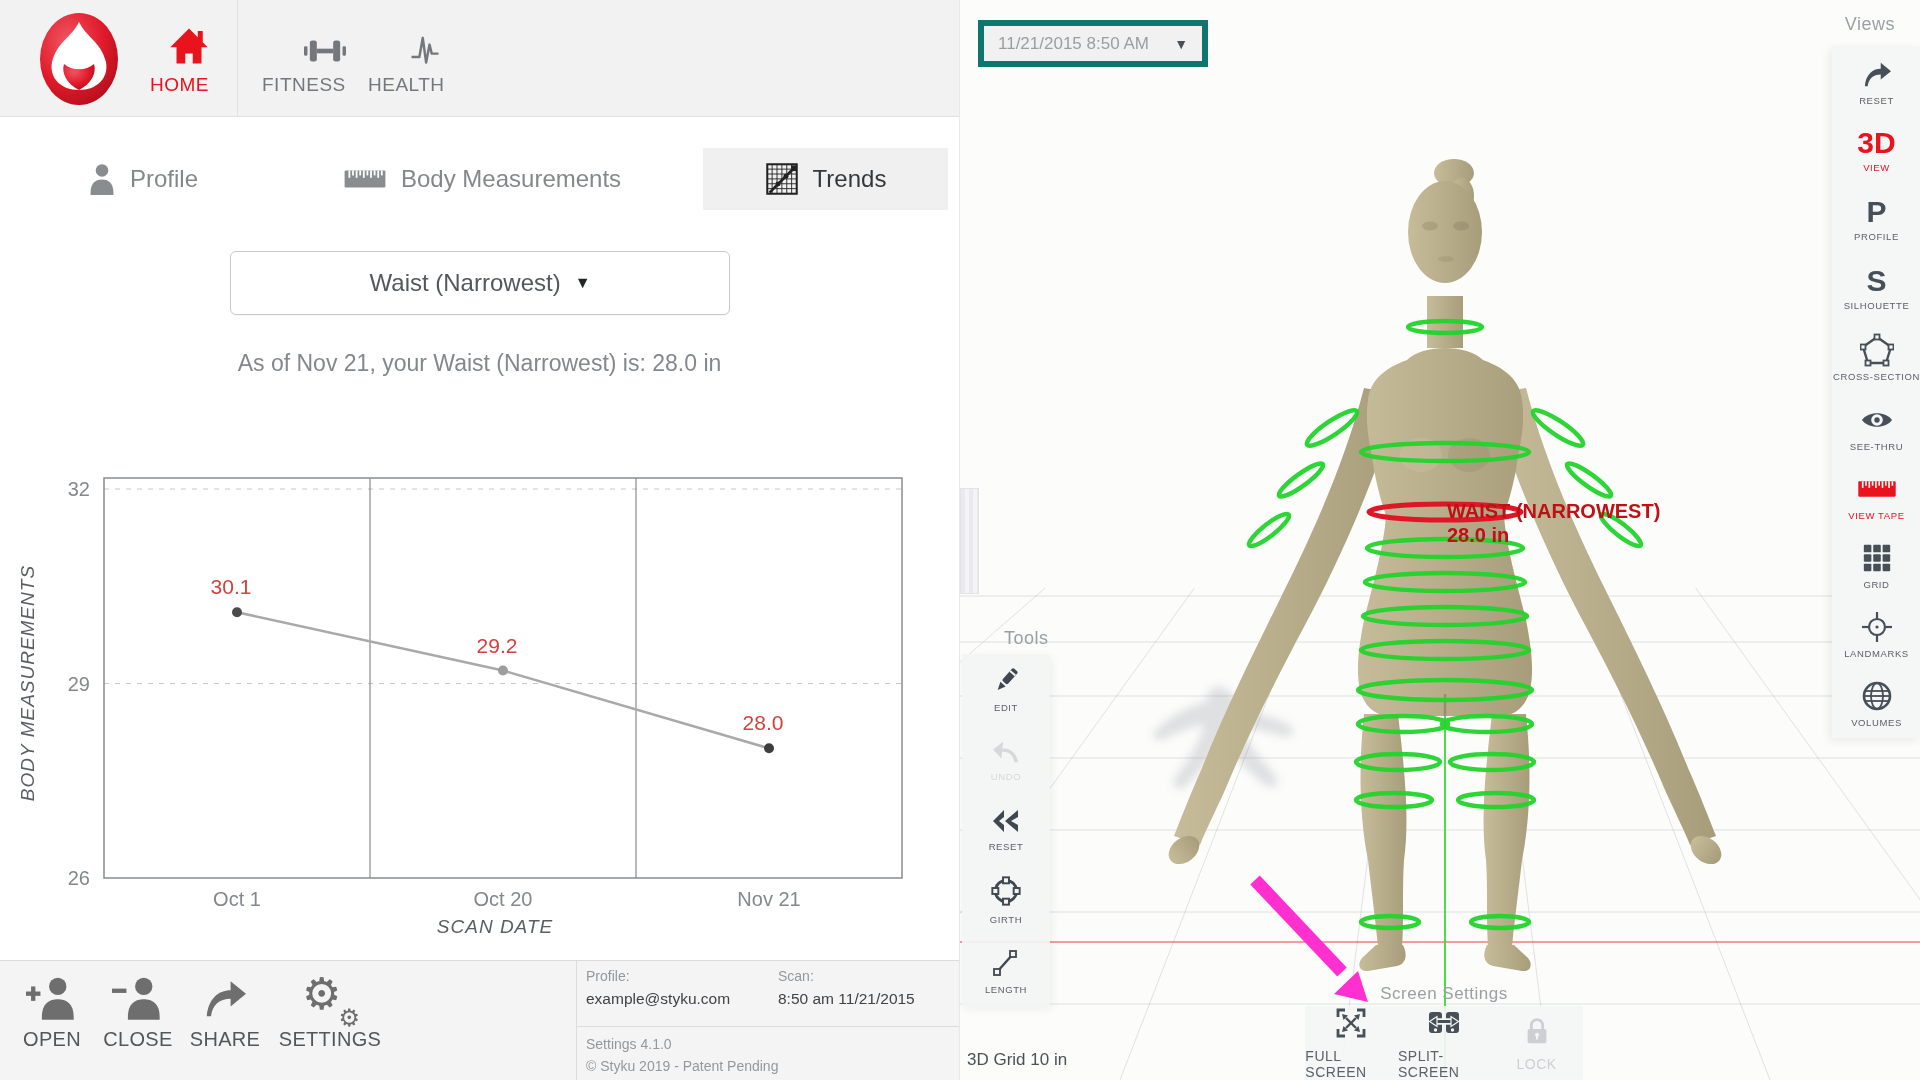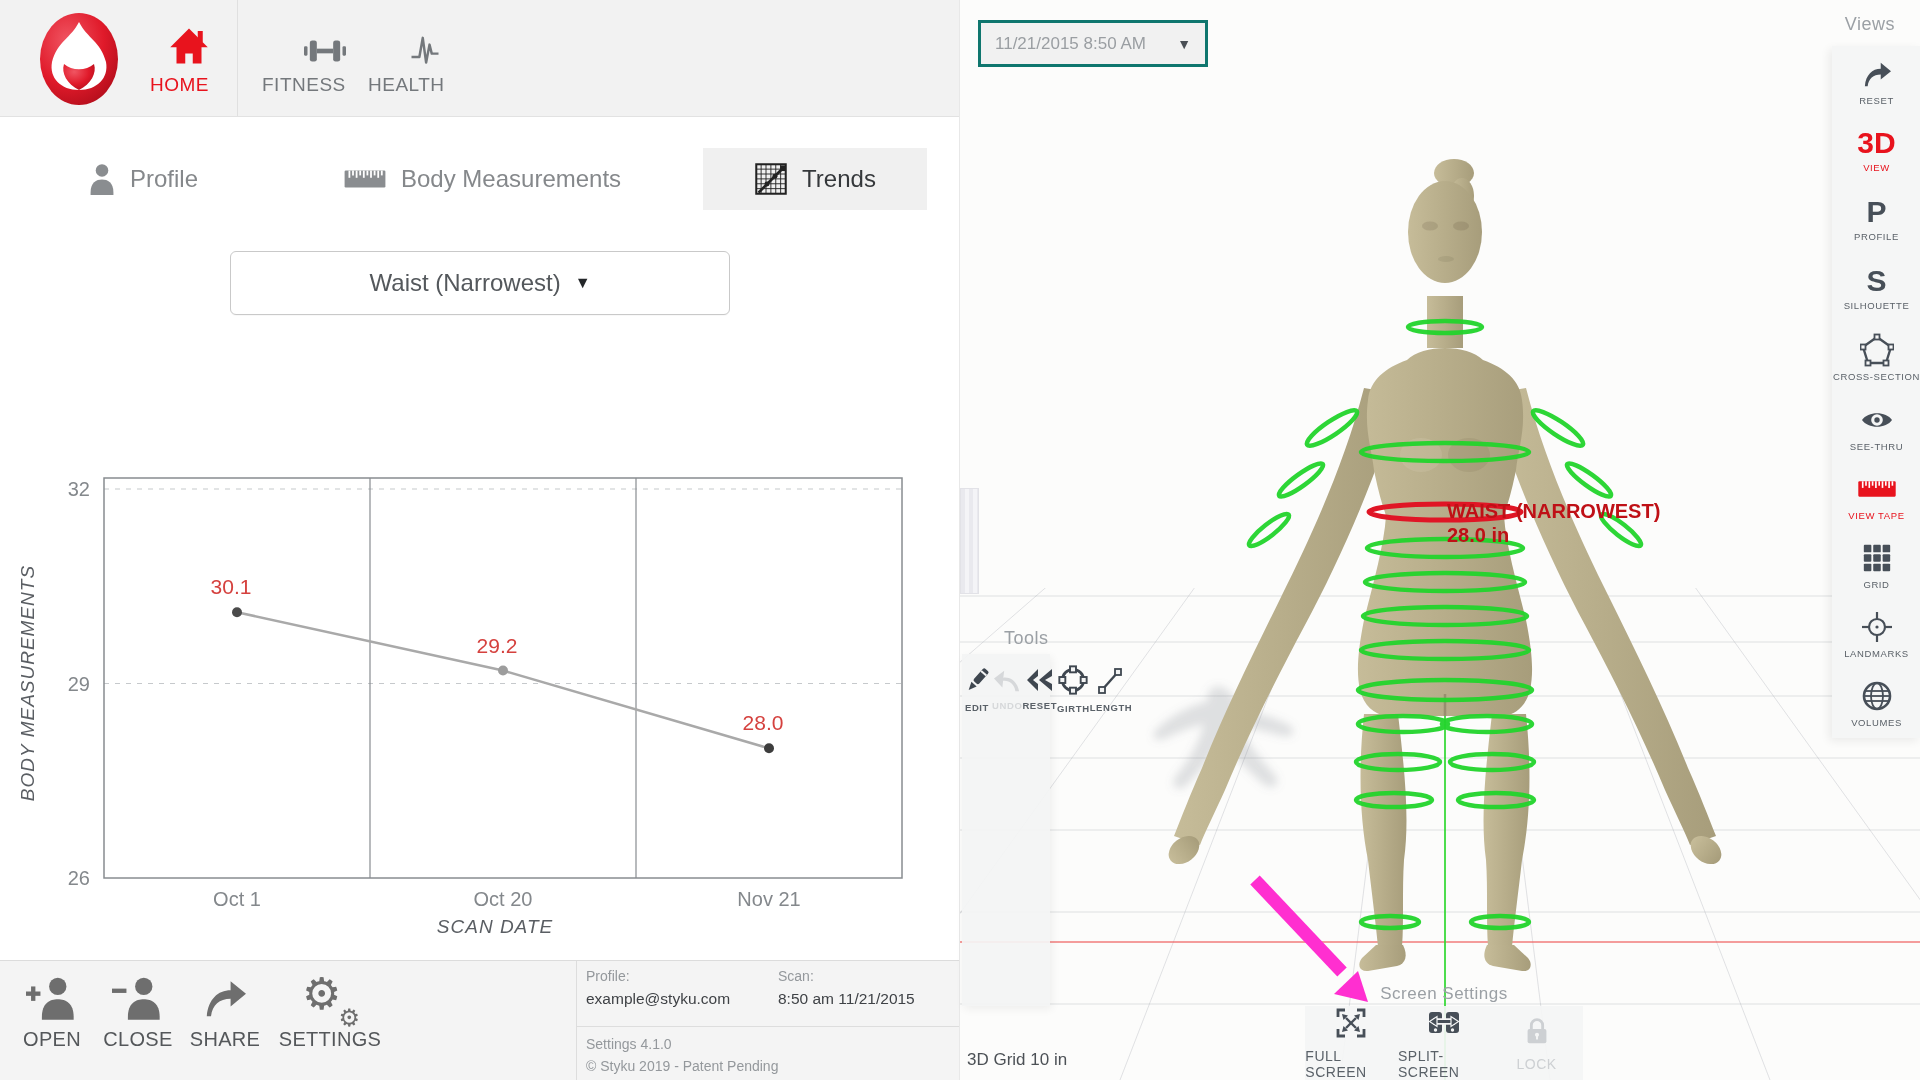--- a/index.html
+++ b/index.html
@@ -51,38 +51,38 @@
   #info-divider-h{position:absolute;left:576px;top:1026px;width:383px;height:1px;background:#ddd;}
   .info-label{position:absolute;font-size:14px;color:#94989c;font-weight:300;}
   .info-value{position:absolute;font-size:15.5px;color:#3f4246;}
   .info-small{position:absolute;font-size:14px;color:#94989c;font-weight:300;}
 
   
   #right{position:absolute;left:959px;top:0;width:961px;height:1080px;background:#fcfcfb;border-left:1px solid #e8e8e8;}
   #scene{position:absolute;left:0;top:0;}
 
   #date-select{position:absolute;left:18px;top:20px;width:230px;height:47px;background:#f1f1f1;
-    border:3px solid #0f766e;display:flex;align-items:center;padding:0 14px;box-sizing:border-box;
+    border:6px solid #0f766e;display:flex;align-items:center;padding:0 14px;box-sizing:border-box;
     font-size:17px;color:#9a9ea2;cursor:pointer;}
   #date-select .caret{margin-left:auto;color:#4a4f55;font-size:14px;}
 
   .side-title{color:#9ba0a5;font-size:18px;font-weight:300;letter-spacing:.5px;}
   #views-title{position:absolute;top:14px;right:26px;}
   #views-panel{position:absolute;top:46px;right:0;width:89px;height:692px;background:#f5f6f6;
     box-shadow:-3px 3px 9px rgba(0,0,0,.07);display:flex;flex-direction:column;}
   .vitem{height:69.2px;display:flex;flex-direction:column;align-items:center;justify-content:center;cursor:pointer;color:#474f58;}
   .vitem .vicon{display:flex;align-items:center;justify-content:center;height:36px;}
   .vitem .vlabel{margin-top:3px;font-size:9.5px;letter-spacing:.6px;color:#5a6168;}
   .vitem.active{color:#e8131d;}
   .vitem.active .vlabel{color:#e8131d;}
   .glyph{font-size:30px;font-weight:bold;line-height:32px;}
 
   #tools-title{position:absolute;left:44px;top:628px;}
   #tools-panel{position:absolute;left:2px;top:654px;width:88px;height:352px;background:rgba(243,244,244,.93);
-    box-shadow:2px 3px 9px rgba(0,0,0,.06);display:flex;flex-direction:row;font-weight:bold;}
+    box-shadow:2px 3px 9px rgba(0,0,0,.06);display:flex;flex-direction:column;}
   .titem{height:70.4px;display:flex;flex-direction:column;align-items:center;justify-content:center;cursor:pointer;color:#3f4750;}
   .titem .vlabel{margin-top:3px;font-size:9.5px;letter-spacing:.6px;color:#5a6168;}
   .titem.disabled{color:#d6d8da;cursor:default;}
   .titem.disabled .vlabel{color:#d6d8da;}
 
   #screen-title{position:absolute;left:345px;top:984px;width:278px;text-align:center;font-size:17px;}
   #screen-panel{position:absolute;left:345px;top:1006px;width:278px;height:74px;background:rgba(244,245,245,.92);
     display:flex;align-items:center;justify-content:space-around;}
   .sitem{display:flex;flex-direction:column;align-items:center;cursor:pointer;color:#474f58;width:92px;}
   .sitem .vlabel{margin-top:4px;font-size:14px;letter-spacing:.5px;color:#5a6168;}
@@ -168,21 +168,21 @@
               <line x1="20" y1="3" x2="20" y2="7"></line>
               <line x1="23" y1="3" x2="23" y2="9"></line>
               <line x1="26" y1="3" x2="26" y2="7"></line>
               <line x1="29" y1="3" x2="29" y2="9"></line>
               <line x1="32" y1="3" x2="32" y2="7"></line>
             </g>
           </svg>
       </span>
       <span class="tlabel">Body Measurements</span>
     </div>
-    <div class="tab selected" style="left:703px;width:224px">
+    <div class="tab selected" style="left:703px;width:245px">
       <span class="ticon">
         <svg width="34" height="34" viewBox="0 0 30 30">
             <rect x="2" y="2" width="26" height="26" fill="none" stroke="currentColor" stroke-width="1.8"></rect>
             <g stroke="currentColor" stroke-width=".8">
               <line x1="6.3" y1="2" x2="6.3" y2="28"></line>
               <line x1="10.6" y1="2" x2="10.6" y2="28"></line>
               <line x1="14.9" y1="2" x2="14.9" y2="28"></line>
               <line x1="19.2" y1="2" x2="19.2" y2="28"></line>
               <line x1="23.5" y1="2" x2="23.5" y2="28"></line>
               <line x1="2" y1="6.3" x2="28" y2="6.3"></line>
@@ -198,20 +198,21 @@
           </svg>
       </span>
       <span class="tlabel">Trends</span>
     </div>
 
     <div id="measure-select">
       <span>Waist (Narrowest)</span>
       <span class="caret">▼</span>
     </div>
 
+    <div id="summary-heading">As of Nov 21, your Waist (Narrowest) is: 28.0 in</div>
 
     <svg id="chart-svg" width="959" height="520">
       <text class="axis-title" x="495" y="493" text-anchor="middle">SCAN DATE</text>
       <text class="axis-title" transform="translate(34 243) rotate(-90)" text-anchor="middle">BODY MEASUREMENTS</text>
       <g id="chart-plot">
           <line x1="104" y1="49" x2="902" y2="49" stroke="#c6c9cc" stroke-width="1.2" stroke-dasharray="5 6"></line>
           <text x="90" y="56" text-anchor="end" class="tick">32</text>
           <line x1="104" y1="243.5" x2="902" y2="243.5" stroke="#c6c9cc" stroke-width="1.2" stroke-dasharray="5 6"></line>
           <text x="90" y="250.5" text-anchor="end" class="tick">29</text>
           <text x="90" y="445" text-anchor="end" class="tick">26</text>

